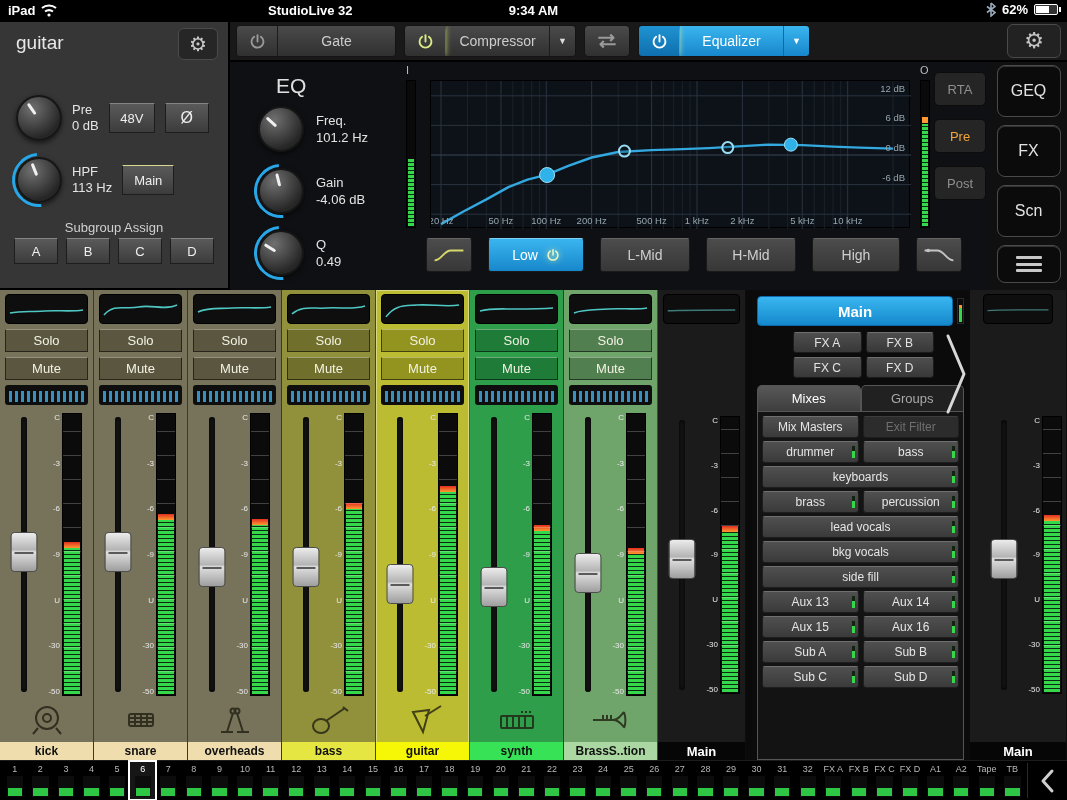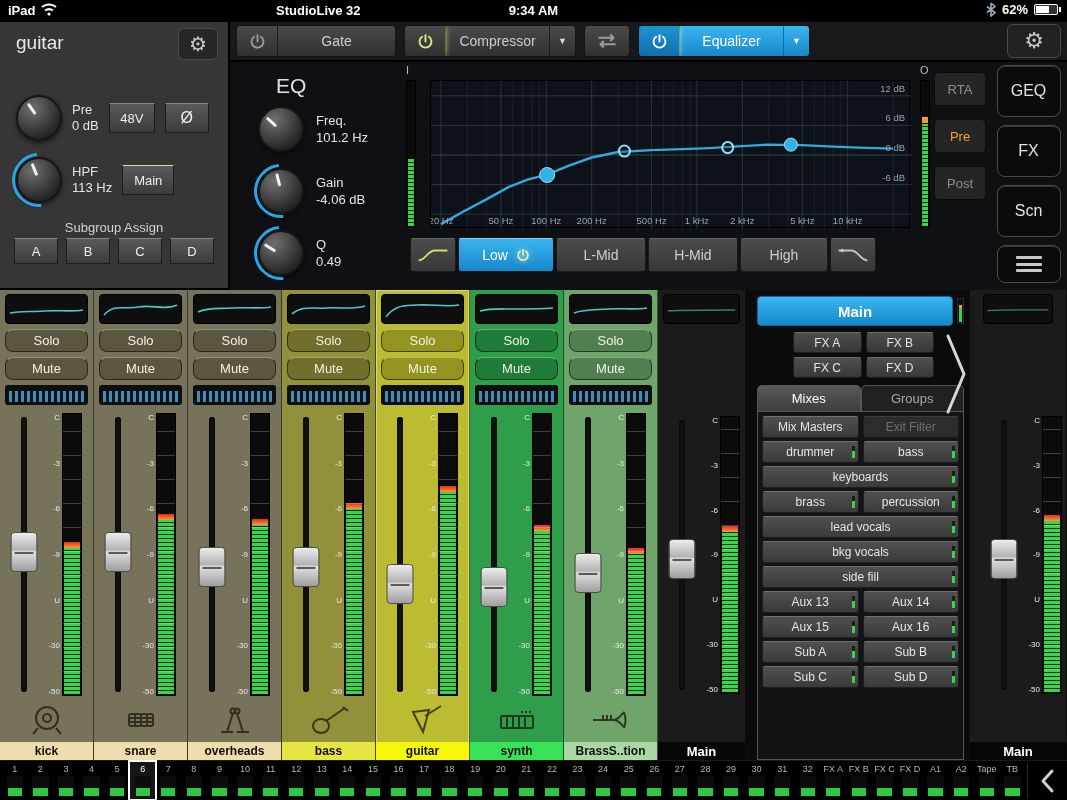--- a/index.html
+++ b/index.html
@@ -1,22 +1,22 @@
 <!DOCTYPE html>
 <html><head>
 <meta charset="utf-8">
 <style>
 *{margin:0;padding:0;box-sizing:border-box}
 html,body{width:1067px;height:800px;background:#000;font-family:"Liberation Sans",sans-serif;color:#ddd;overflow:hidden}
 .app{position:absolute;inset:0;width:1067px;height:800px;background:#111}
 
 
 .status-bar{position:absolute;left:0;top:0;width:1067px;height:22px;background:#000;color:#fff;font-size:13px;font-weight:bold}
-.sb-left{position:absolute;left:8px;top:3px;display:flex;gap:6px;}
-.sb-console{position:absolute;left:276px;top:3px}
+.sb-left{position:absolute;left:8px;top:3px;display:flex;gap:6px;align-items:center}
+.sb-console{position:absolute;left:268px;top:3px}
 .sb-time{position:absolute;left:50%;top:3px;transform:translateX(-50%)}
 .sb-right{position:absolute;right:6px;top:2px;display:flex;gap:6px;align-items:center}
 .wifi{width:16px;height:13px}.wifi path{stroke:#fff;stroke-width:2;fill:none}.wifi circle{fill:#fff}
 .bt{width:10px;height:15px}.bt path{stroke:#9ab;stroke-width:1.6;fill:none}
 .batt{width:24px;height:11px;border:1px solid #fff;border-radius:2px;position:relative;background:#333}
 .batt::after{content:"";position:absolute;left:1px;top:1px;bottom:1px;width:60%;background:#fff}
 .batt-cap{width:2px;height:5px;background:#fff;margin-left:-5px}
 
 
 .left-panel{position:absolute;left:0;top:22px;width:230px;height:268px;background:#363636;border-right:2px solid #000;border-bottom:2px solid #000}
@@ -64,21 +64,21 @@
 .eq-graph svg{width:480px;height:148px;display:block}
 #eq-grid .minor{stroke:#1b222b;stroke-width:1}
 #eq-grid .major{stroke:#2a333f;stroke-width:1}
 #eq-grid .zero{stroke:#394554;stroke-width:1}
 #eq-curve{fill:none;stroke:#33a9e0;stroke-width:2.4;stroke-linejoin:round}
 .h-filled{fill:#2fb2ea;stroke:#9fe0f6;stroke-width:1}
 .h-open{fill:rgba(10,30,40,.25);stroke:#9adcf2;stroke-width:2}
 #eq-xlabels text,#eq-ylabels text{fill:#97a6ae;font-size:9.5px;font-family:"Liberation Sans",sans-serif}
 #eq-xlabels text{text-anchor:middle}
 #eq-ylabels text{text-anchor:end}
-.band-row{position:absolute;left:180px;top:176px;height:34px;display:flex;gap:2px}
+.band-row{position:absolute;left:196px;top:176px;height:34px;display:flex;gap:16px}
 .band-btn{height:34px;background:linear-gradient(#4c4c4c,#373737);border:1px solid #1a1a1a;border-top-color:#646464;color:#cfcfcf;font-size:14px;display:flex;align-items:center;justify-content:center;gap:8px;border-radius:3px}
 .band-btn.active{background:linear-gradient(#3ab5ef,#1787cb);color:#fff;border-top-color:#7fd2f5}
 .band-ico{width:46px}.band-ico svg{width:34px;height:18px}.band-ico path{fill:none;stroke-width:2}
 .ico-low path{stroke:#d8d86e}.ico-high path{stroke:#c4c4c4}.ico-high circle{fill:#c4c4c4}
 .mon-col{position:absolute;left:704px;top:10px;width:52px}
 .mon-btn{height:34px;margin-bottom:13px;background:#252525;border:1px solid #0c0c0c;border-radius:5px;color:#8f8f8f;font-size:13px;display:flex;align-items:center;justify-content:center}
 .mon-btn.active{color:#f3a43a}
 
 
 .right-col{position:absolute;left:990px;top:62px;width:77px;height:228px;background:#101010;display:flex;flex-direction:column;align-items:center;gap:8px;padding-top:3px}
@@ -88,21 +88,21 @@
 .bars span{height:3px;background:#c8c8c8;border-radius:1px}
 
 
 .mixer{position:absolute;left:0;top:290px;width:1067px;height:470px;background:#141414;display:flex}
 .strip{width:94px;height:470px;padding:4px 5px 0;background:var(--strip,#1c1c1c);display:flex;flex-direction:column;border-right:1px solid rgba(0,0,0,.5)}
 .strip.selected{box-shadow:inset 0 0 0 1px rgba(255,255,255,.4)}
 .scribble{height:30px;background:#0e0e0e;border:1px solid #000;border-radius:4px;padding:1px}
 .scribble svg{width:100%;height:100%}
 .scribble path{fill:none;stroke:#4fc8c4;stroke-width:1.6}
 .scribble.dim path{stroke:#3e7a78}
-.strip-btn{height:23px;margin-top:5px;background:var(--btn,#333);border:1px solid rgba(0,0,0,.55);border-top-color:rgba(255,255,250,.35);border-radius:8px;color:#f2f2e4;font-size:13px;display:flex;align-items:center;justify-content:center}
+.strip-btn{height:23px;margin-top:5px;background:var(--btn,#333);border:1px solid rgba(0,0,0,.55);border-top-color:rgba(255,255,250,.35);border-radius:0;color:#f2f2e4;font-size:13px;display:flex;align-items:center;justify-content:center}
 .minidisp{height:20px;margin-top:5px;background:#0e0e0e;border-radius:3px;position:relative;overflow:hidden}
 .minidisp::after{content:"";position:absolute;left:4px;right:4px;bottom:3px;height:11px;background:repeating-linear-gradient(90deg,#3fa8e0 0 3px,transparent 3px 6px);opacity:.85}
 .fader-zone{flex:1;margin-top:6px;display:flex}
 .fader-col{width:38px;position:relative}
 .fader-track{position:absolute;left:50%;top:6px;bottom:8px;width:6px;transform:translateX(-50%);background:#151515;border-radius:3px;box-shadow:inset 0 0 4px #000}
 .fader-cap{position:absolute;left:50%;transform:translateX(-50%);top:var(--fader,45%);width:27px;height:40px;background:linear-gradient(#ececec,#b4b4b4 44%,#e0e0e0 50%,#9e9e9e);border:1px solid #4d4d4d;border-radius:4px}
 .fader-cap::after{content:"";position:absolute;left:3px;right:3px;top:19px;height:2px;background:#5a5a5a}
 .meter-col{flex:1;position:relative;margin-left:1px}
 .scale{position:absolute;left:0;top:2px;bottom:4px;width:16px;display:flex;flex-direction:column;justify-content:space-between;font-size:8px;color:#e8e8e8;text-align:right}
 .vmeter{position:absolute;left:18px;top:2px;bottom:4px;width:20px;background:#0b0b0b;border:1px solid #000}

